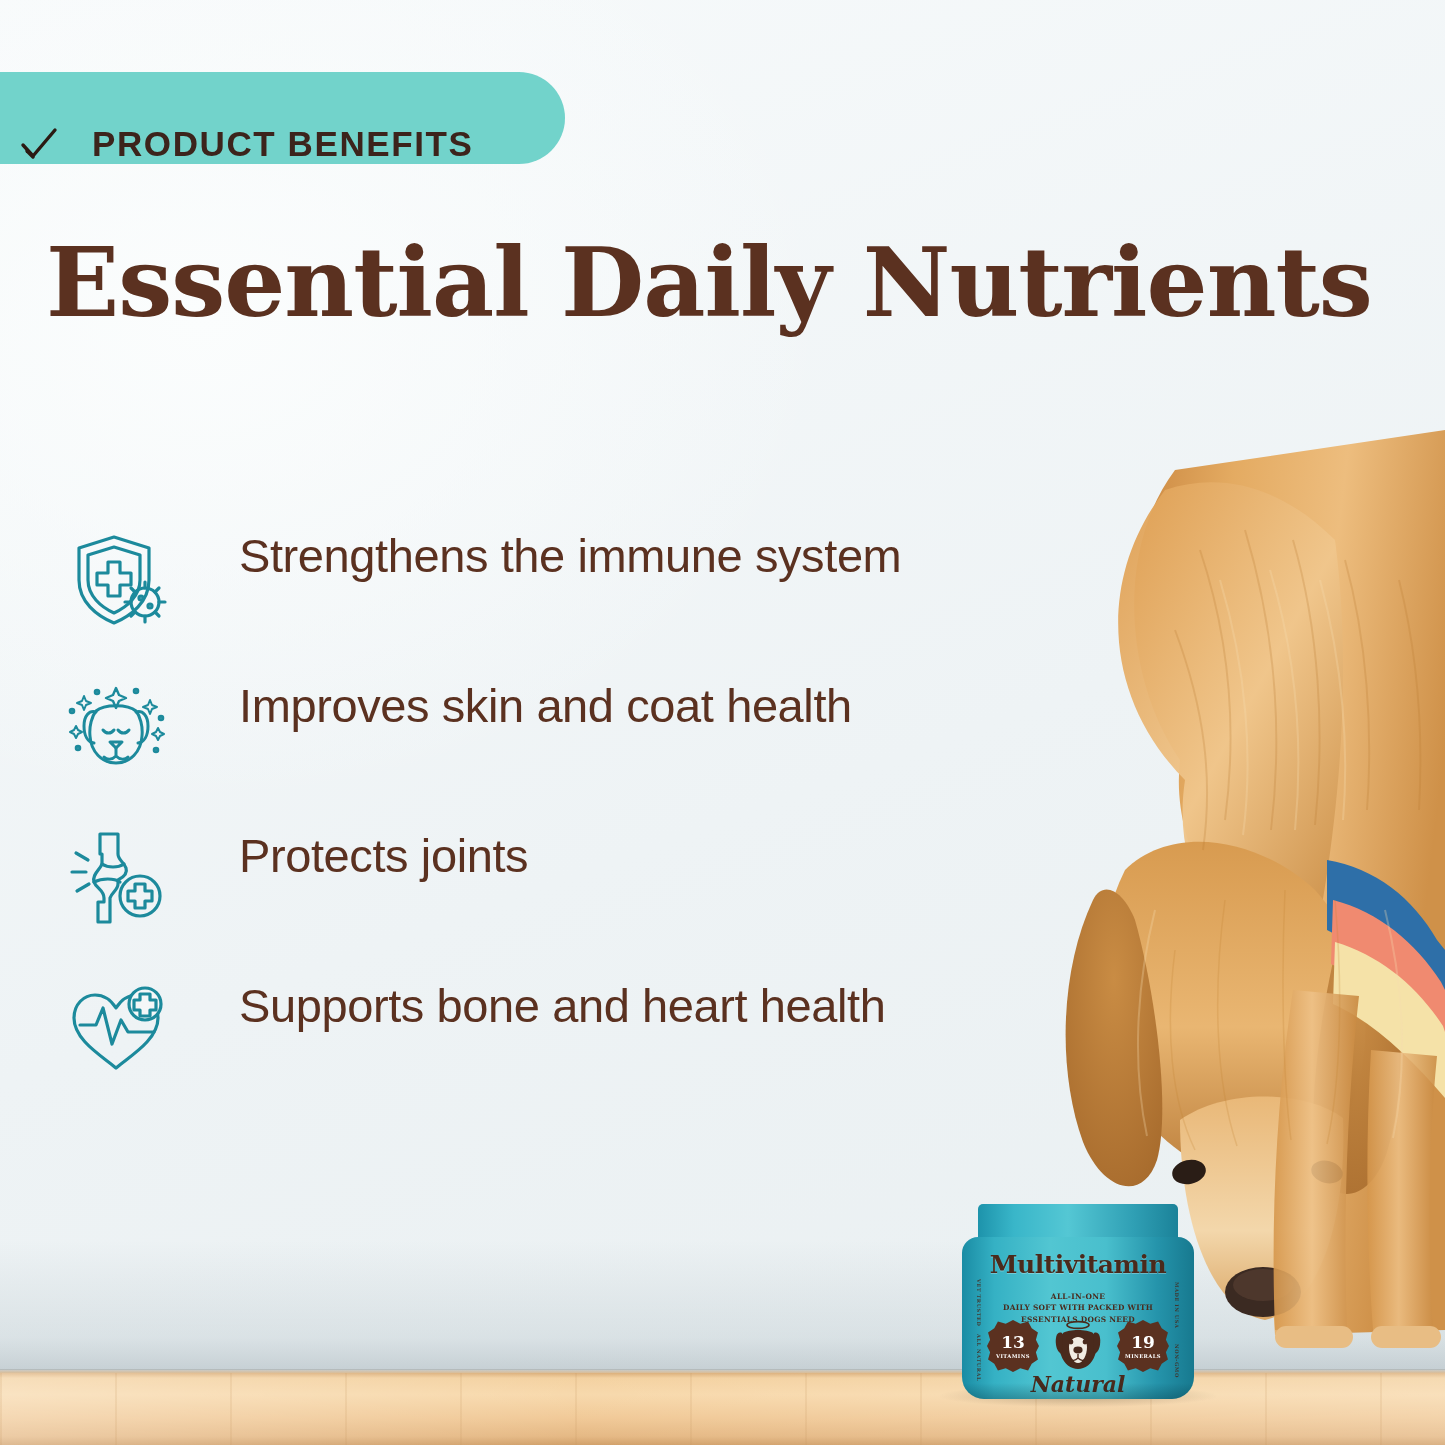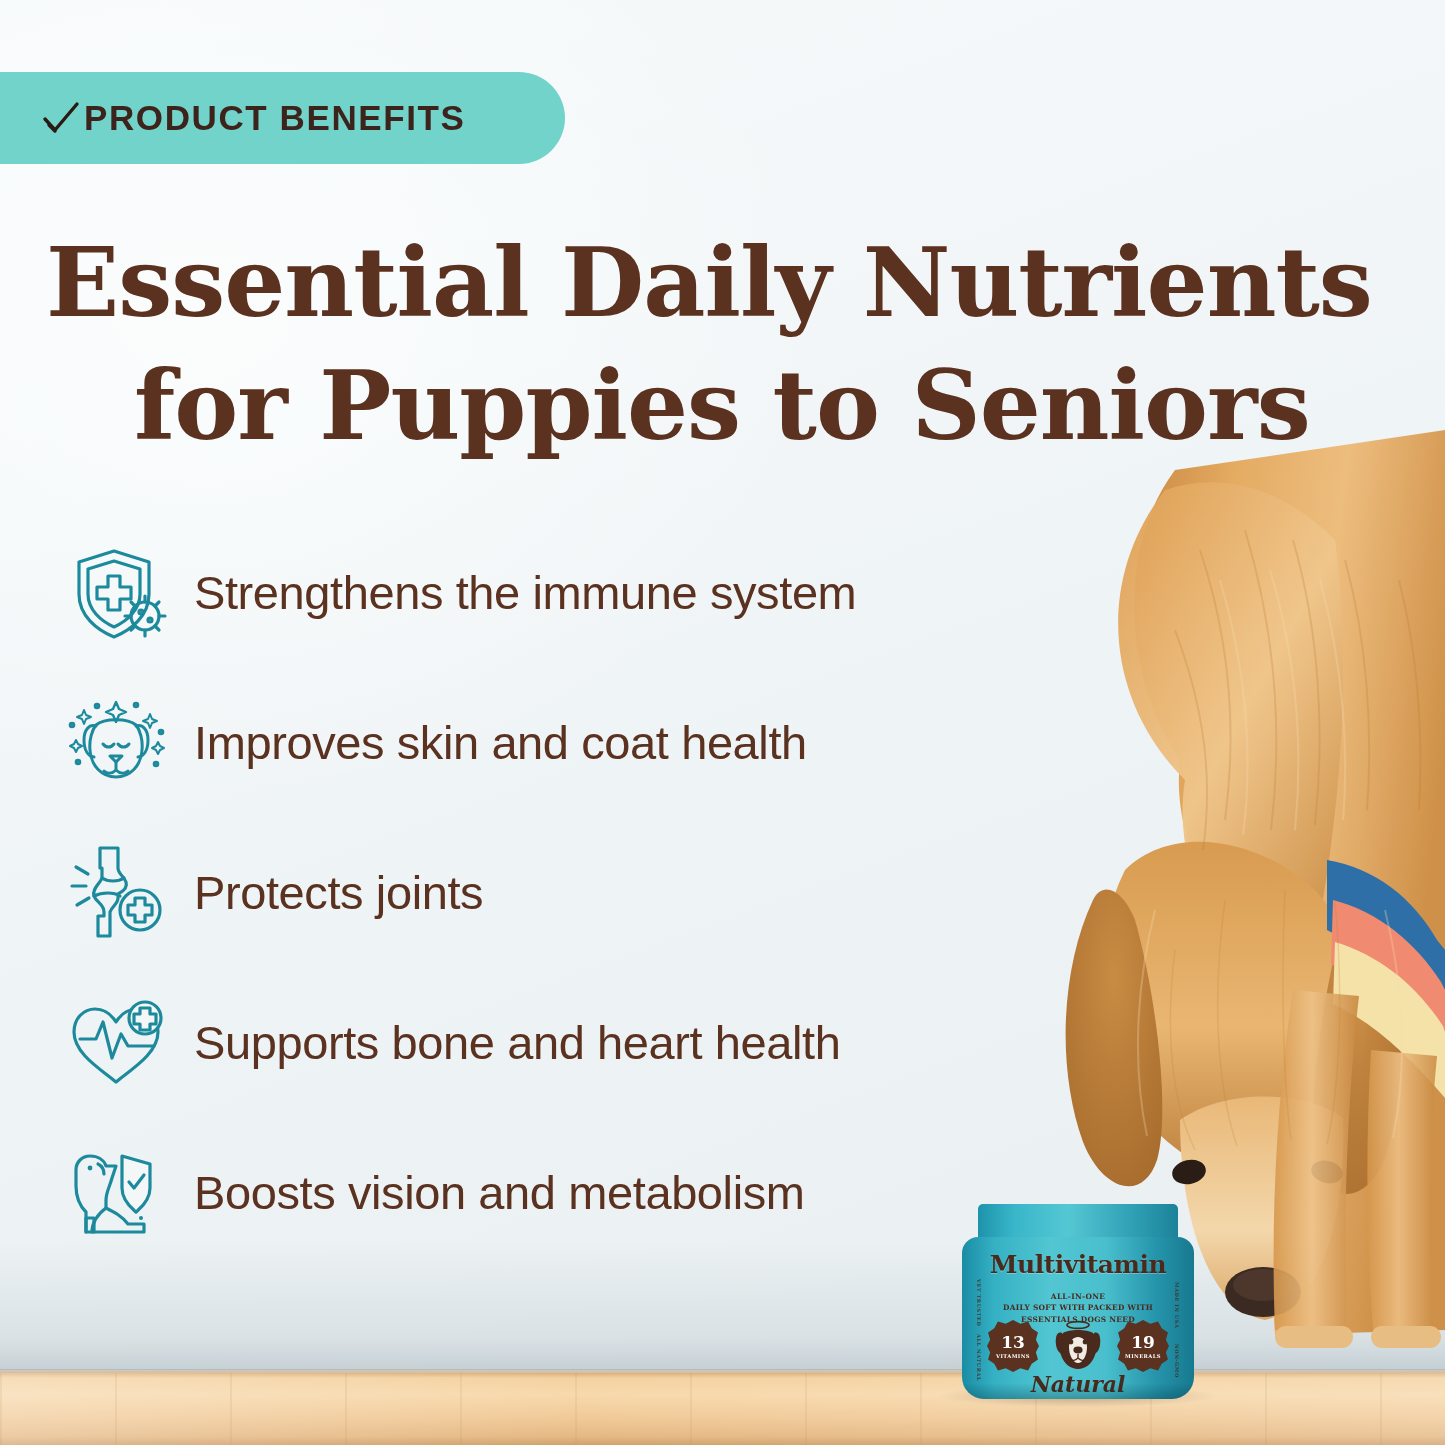--- a/index.html
+++ b/index.html
@@ -36,22 +36,22 @@
     position:absolute; left:0; right:0; bottom:72px; height:4px;
     background:linear-gradient(to bottom, rgba(150,163,170,0.45), rgba(214,176,129,0.8));
   }
 
   
   #badge {
     position:absolute; left:0; top:72px;
     height:92px; width:565px;
     background:#72d3cb;
     border-radius:0 46px 46px 0;
-    display:flex; align-items:center; gap:4px;
-    padding-left:40px;
+    display:flex; align-items:flex-end; gap:34px;
+    padding-left:18px;
   }
   #badge .check { width:40px; height:40px; flex:0 0 auto; }
   #badge .label {
     font-size:35px; font-weight:bold; letter-spacing:1.6px;
     color:#3c241c;
     font-family:"Liberation Sans", sans-serif;
   }
 
   
   #headline {
@@ -64,21 +64,21 @@
     letter-spacing:-1px;
   }
   #headline .l1 { display:block; }
   #headline .l2 { display:block; padding-left:88px; }
 
   
   #benefits {
     position:absolute; left:62px; top:528px; width:980px;
   }
   .benefit {
-    display:flex; align-items:center; gap:24px;
+    display:flex; gap:69px;
     height:128px; margin-bottom:22px;
   }
   .benefit .ico { width:108px; height:100px; flex:0 0 auto; display:block; }
   .benefit .txt {
     font-size:47px; color:#5b3120;
     font-family:"Liberation Sans", sans-serif;
     letter-spacing:-0.4px;
     white-space:nowrap;
   }
 
@@ -260,21 +260,20 @@
       <svg viewBox="0 0 40 40" xmlns="http://www.w3.org/2000/svg">
         <path d="M5 21 L15 32 L37 6" fill="none" stroke="#2b1a13" stroke-width="3.4" stroke-linecap="round" stroke-linejoin="round"></path>
         <path d="M9 27 L15 33" fill="none" stroke="#2b1a13" stroke-width="3.4" stroke-linecap="round"></path>
       </svg>
     </span>
     <span class="label">PRODUCT BENEFITS</span>
   </div>
 
   <h1 id="headline">
     <span class="l1">Essential Daily Nutrients</span>
-    <span class="l2">for Puppies to Seniors</span>
   </h1>
 
   <div id="benefits">
 
     <div class="benefit">
       <span class="ico">
         <svg viewBox="0 0 108 100" xmlns="http://www.w3.org/2000/svg" fill="none" stroke="#1c8a9c" stroke-width="3.2" stroke-linecap="round" stroke-linejoin="round">
           <path d="M17 20 L52 9 L87 20 V52 C87 74 69 88 52 95 C35 88 17 74 17 52 Z"></path>
           <path d="M26 27 L52 19 L78 27 V52 C78 68 65 79 52 85 C39 79 26 68 26 52 Z"></path>
           <path d="M46 34 H58 V45 H69 V57 H58 V68 H46 V57 H35 V45 H46 Z"></path>
@@ -332,35 +331,20 @@
         <svg viewBox="0 0 108 100" xmlns="http://www.w3.org/2000/svg" fill="none" stroke="#1c8a9c" stroke-width="3.2" stroke-linecap="round" stroke-linejoin="round">
           <path d="M54 90 C40 78 12 62 12 40 C12 26 22 17 33 17 C42 17 49 22 54 30 C59 22 66 17 75 17 C86 17 96 26 96 40 C96 62 68 78 54 90 Z"></path>
           <path d="M18 47 H34 L41 30 L50 66 L59 42 L66 54 H92"></path>
           <circle cx="83" cy="26" r="16" fill="#f4f7f8"></circle>
           <path d="M78 16 H88 V22 H94 V32 H88 V38 H78 V32 H72 V22 H78 Z"></path>
         </svg>
       </span>
       <span class="txt">Supports bone and heart health</span>
     </div>
 
-    <div class="benefit">
-      <span class="ico">
-        <svg viewBox="0 0 108 100" xmlns="http://www.w3.org/2000/svg" fill="none" stroke="#1c8a9c" stroke-width="3.2" stroke-linecap="round" stroke-linejoin="round">
-          <path d="M14 28 C14 20 20 14 28 14 C36 14 42 18 44 24 H54 L50 36 C48 44 44 50 44 58 V66 C52 70 60 74 66 82 H82 V90 H24 V70 C18 64 14 54 14 44 Z"></path>
-          <path d="M24 90 V76 H32 V90"></path>
-          <path d="M44 66 C36 72 30 80 30 90"></path>
-          <circle cx="28" cy="26" r="2.4" fill="#1c8a9c" stroke="none"></circle>
-          <path d="M36 22 C40 24 42 28 42 32"></path>
-          <path d="M60 14 L88 22 V46 C88 60 76 68 74 70 C72 68 60 60 60 46 Z" fill="#f4f7f8"></path>
-          <path d="M67 40 L72 46 L82 33"></path>
-          <circle cx="79" cy="76" r="2" fill="#1c8a9c" stroke="none"></circle>
-        </svg>
-      </span>
-      <span class="txt">Boosts vision and metabolism</span>
-    </div>
 
   </div>
 
   <div id="jar">
     <div class="jar-shadow"></div>
     <div class="lid"></div>
     <div class="body">
 
       <div class="jar-title">Multivitamin</div>
 

